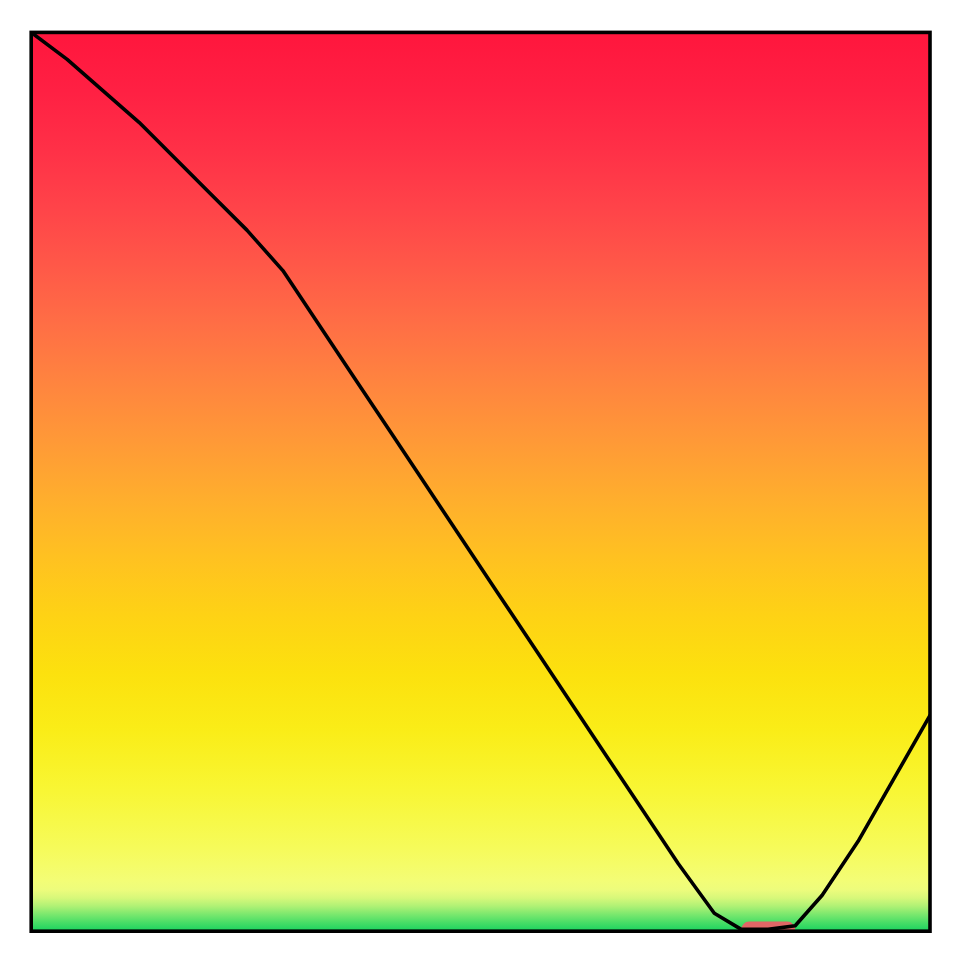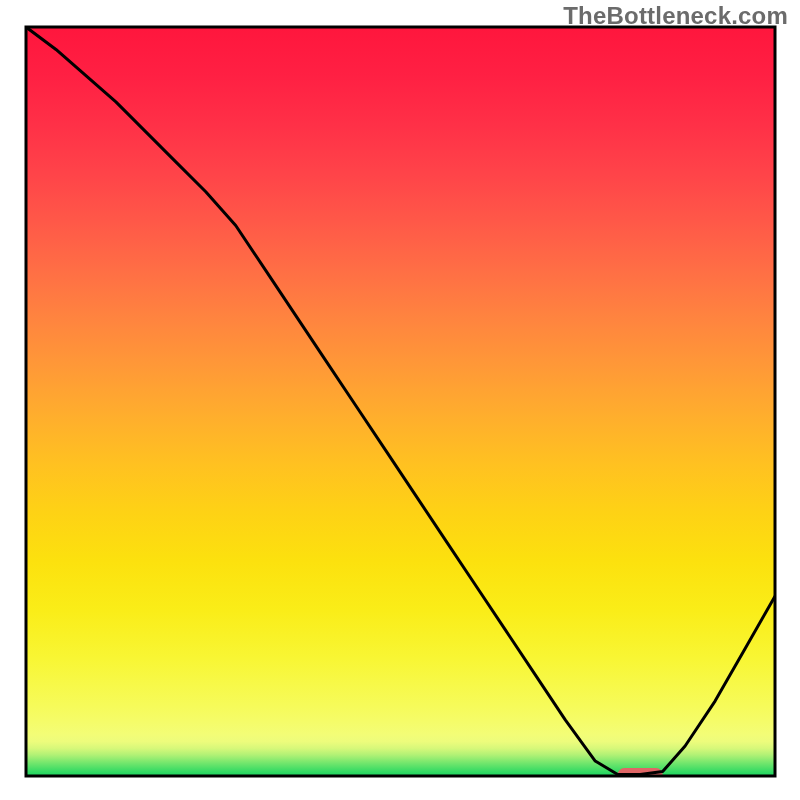--- a/index.html
+++ b/index.html
@@ -32,21 +32,20 @@
     font-weight: 600;
     color: #6b6b6b;
     letter-spacing: 0.2px;
     user-select: none;
   }
 </style>
 </head>
 <body>
 
 <div class="wrap">
-  <div class="watermark">TheBottleneck.com</div>
   <svg class="chart" viewBox="0 0 800 800">
     <defs>
       <linearGradient id="bg-grad" x1="0" y1="0" x2="0" y2="1">
           <stop offset="0%" stop-color="#ff163d"></stop>
           <stop offset="6.5%" stop-color="#ff2043"></stop>
           <stop offset="13%" stop-color="#ff3047"></stop>
           <stop offset="19.400000000000002%" stop-color="#ff4349"></stop>
           <stop offset="25.900000000000002%" stop-color="#ff5848"></stop>
           <stop offset="32.4%" stop-color="#ff6e45"></stop>
           <stop offset="38.9%" stop-color="#ff843f"></stop>

